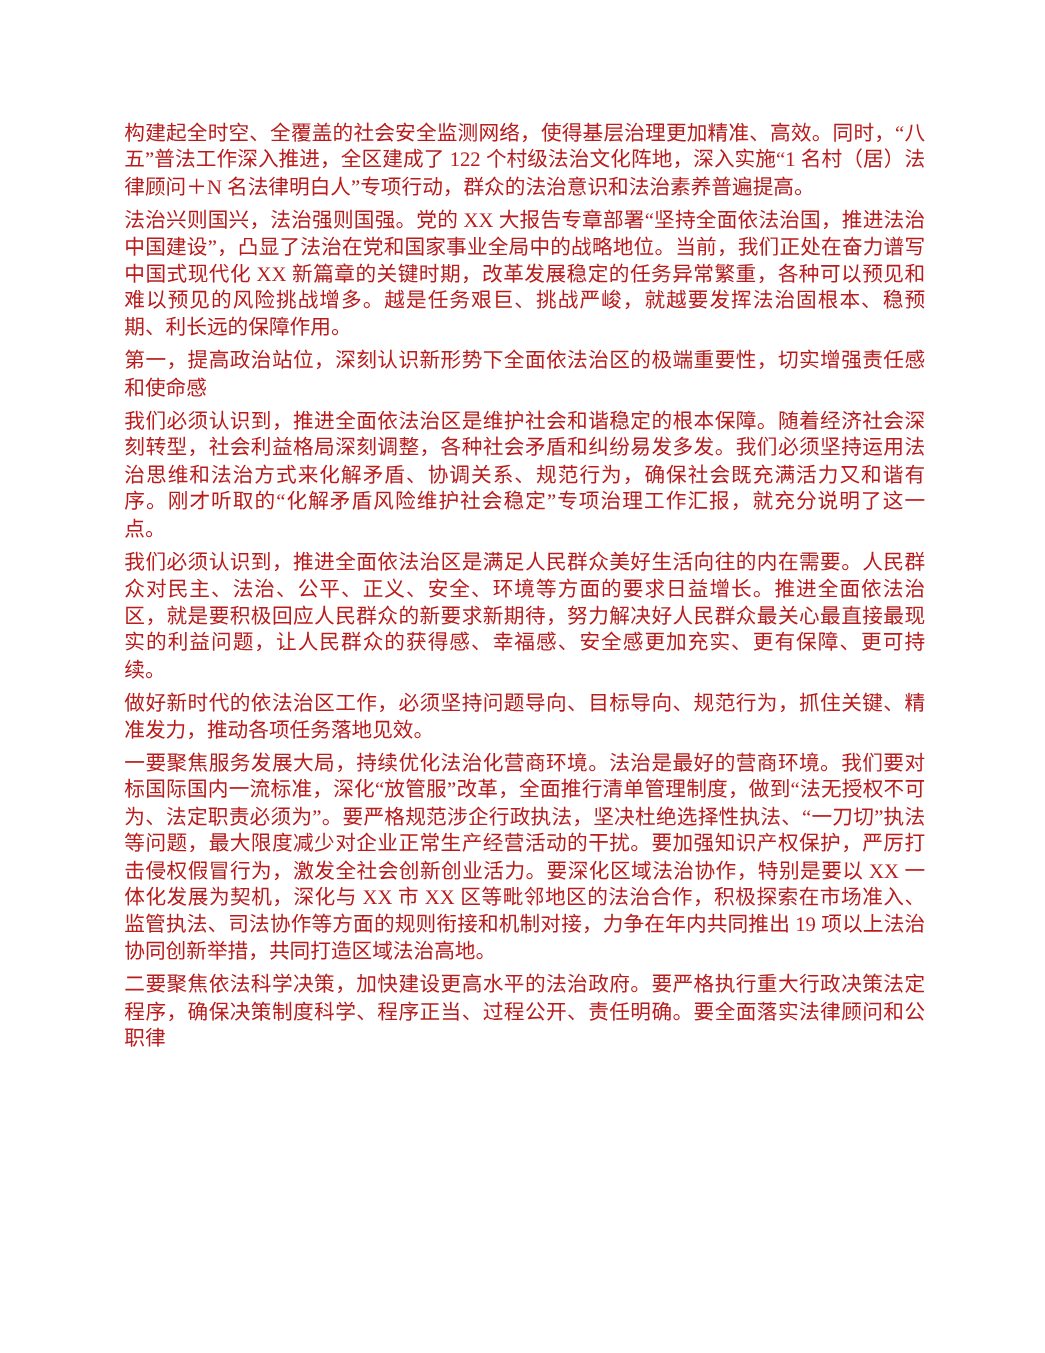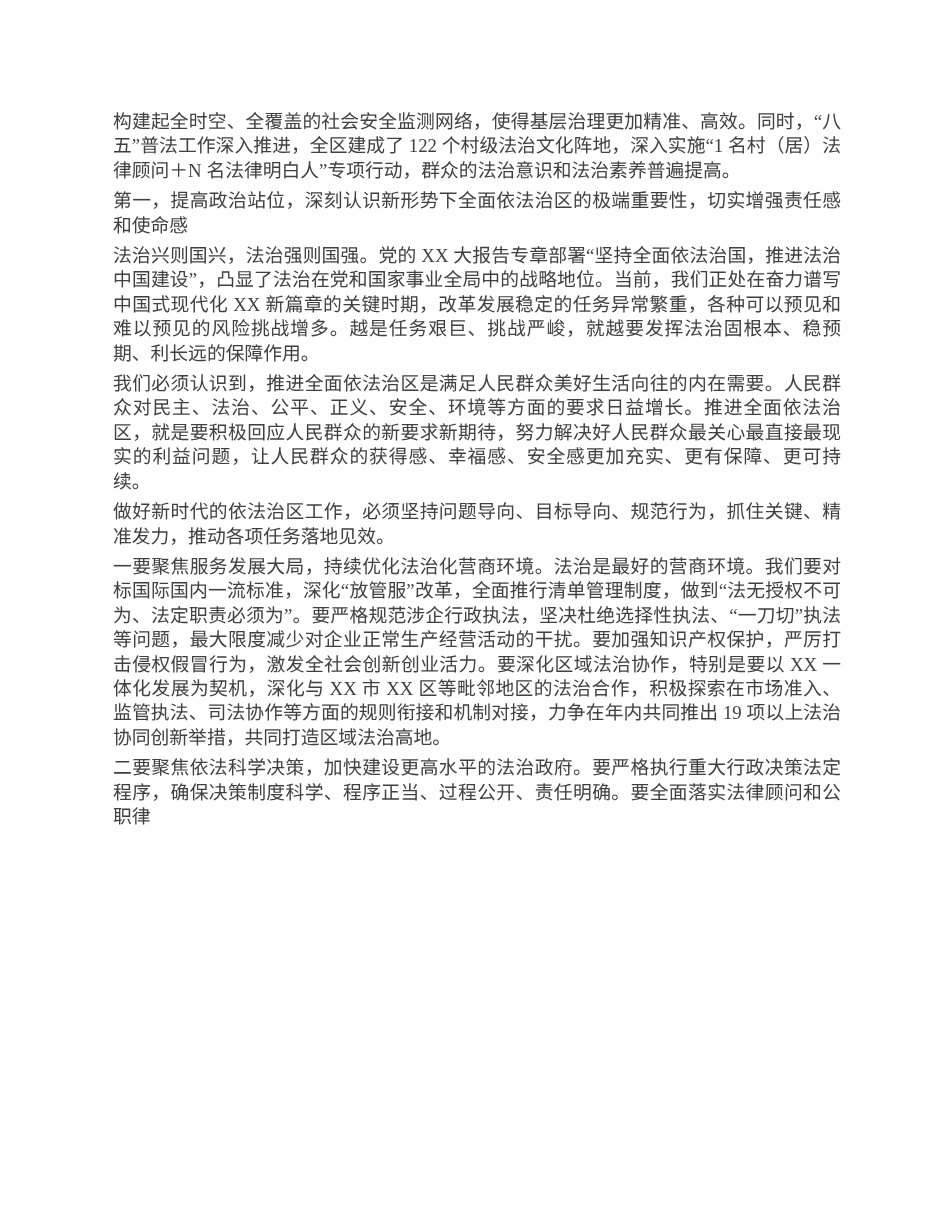--- a/index.html
+++ b/index.html
@@ -17,29 +17,30 @@
     position: absolute;
     left: 113px;
     top: 110px;
     width: 728px;
   }
   .doc-content p {
     margin: 0 0 6px 0;
     font-family: "Liberation Serif", "DejaVu Serif", serif;
     font-size: 18.8px;
     line-height: 24.4px;
-    color: #404040;
+    color: #b91c1c;
     text-align: justify;
     word-break: normal;
   }
 </style>
 </head>
 <body>
 
 <div class="doc-content">
   <p>构建起全时空、全覆盖的社会安全监测网络，使得基层治理更加精准、高效。同时，“八五”普法工作深入推进，全区建成了 122 个村级法治文化阵地，深入实施“1 名村（居）法律顾问＋N 名法律明白人”专项行动，群众的法治意识和法治素养普遍提高。</p>
+  <p>法治兴则国兴，法治强则国强。党的 XX 大报告专章部署“坚持全面依法治国，推进法治中国建设”，凸显了法治在党和国家事业全局中的战略地位。当前，我们正处在奋力谱写中国式现代化 XX 新篇章的关键时期，改革发展稳定的任务异常繁重，各种可以预见和难以预见的风险挑战增多。越是任务艰巨、挑战严峻，就越要发挥法治固根本、稳预期、利长远的保障作用。</p>
   <p>第一，提高政治站位，深刻认识新形势下全面依法治区的极端重要性，切实增强责任感和使命感</p>
-  <p>法治兴则国兴，法治强则国强。党的 XX 大报告专章部署“坚持全面依法治国，推进法治中国建设”，凸显了法治在党和国家事业全局中的战略地位。当前，我们正处在奋力谱写中国式现代化 XX 新篇章的关键时期，改革发展稳定的任务异常繁重，各种可以预见和难以预见的风险挑战增多。越是任务艰巨、挑战严峻，就越要发挥法治固根本、稳预期、利长远的保障作用。</p>
+  <p>我们必须认识到，推进全面依法治区是维护社会和谐稳定的根本保障。随着经济社会深刻转型，社会利益格局深刻调整，各种社会矛盾和纠纷易发多发。我们必须坚持运用法治思维和法治方式来化解矛盾、协调关系、规范行为，确保社会既充满活力又和谐有序。刚才听取的“化解矛盾风险维护社会稳定”专项治理工作汇报，就充分说明了这一点。</p>
   <p>我们必须认识到，推进全面依法治区是满足人民群众美好生活向往的内在需要。人民群众对民主、法治、公平、正义、安全、环境等方面的要求日益增长。推进全面依法治区，就是要积极回应人民群众的新要求新期待，努力解决好人民群众最关心最直接最现实的利益问题，让人民群众的获得感、幸福感、安全感更加充实、更有保障、更可持续。</p>
   <p>做好新时代的依法治区工作，必须坚持问题导向、目标导向、规范行为，抓住关键、精准发力，推动各项任务落地见效。</p>
   <p>一要聚焦服务发展大局，持续优化法治化营商环境。法治是最好的营商环境。我们要对标国际国内一流标准，深化“放管服”改革，全面推行清单管理制度，做到“法无授权不可为、法定职责必须为”。要严格规范涉企行政执法，坚决杜绝选择性执法、“一刀切”执法等问题，最大限度减少对企业正常生产经营活动的干扰。要加强知识产权保护，严厉打击侵权假冒行为，激发全社会创新创业活力。要深化区域法治协作，特别是要以 XX 一体化发展为契机，深化与 XX 市 XX 区等毗邻地区的法治合作，积极探索在市场准入、监管执法、司法协作等方面的规则衔接和机制对接，力争在年内共同推出 19 项以上法治协同创新举措，共同打造区域法治高地。</p>
   <p>二要聚焦依法科学决策，加快建设更高水平的法治政府。要严格执行重大行政决策法定程序，确保决策制度科学、程序正当、过程公开、责任明确。要全面落实法律顾问和公职律</p>
 </div>
 
 </body></html>

